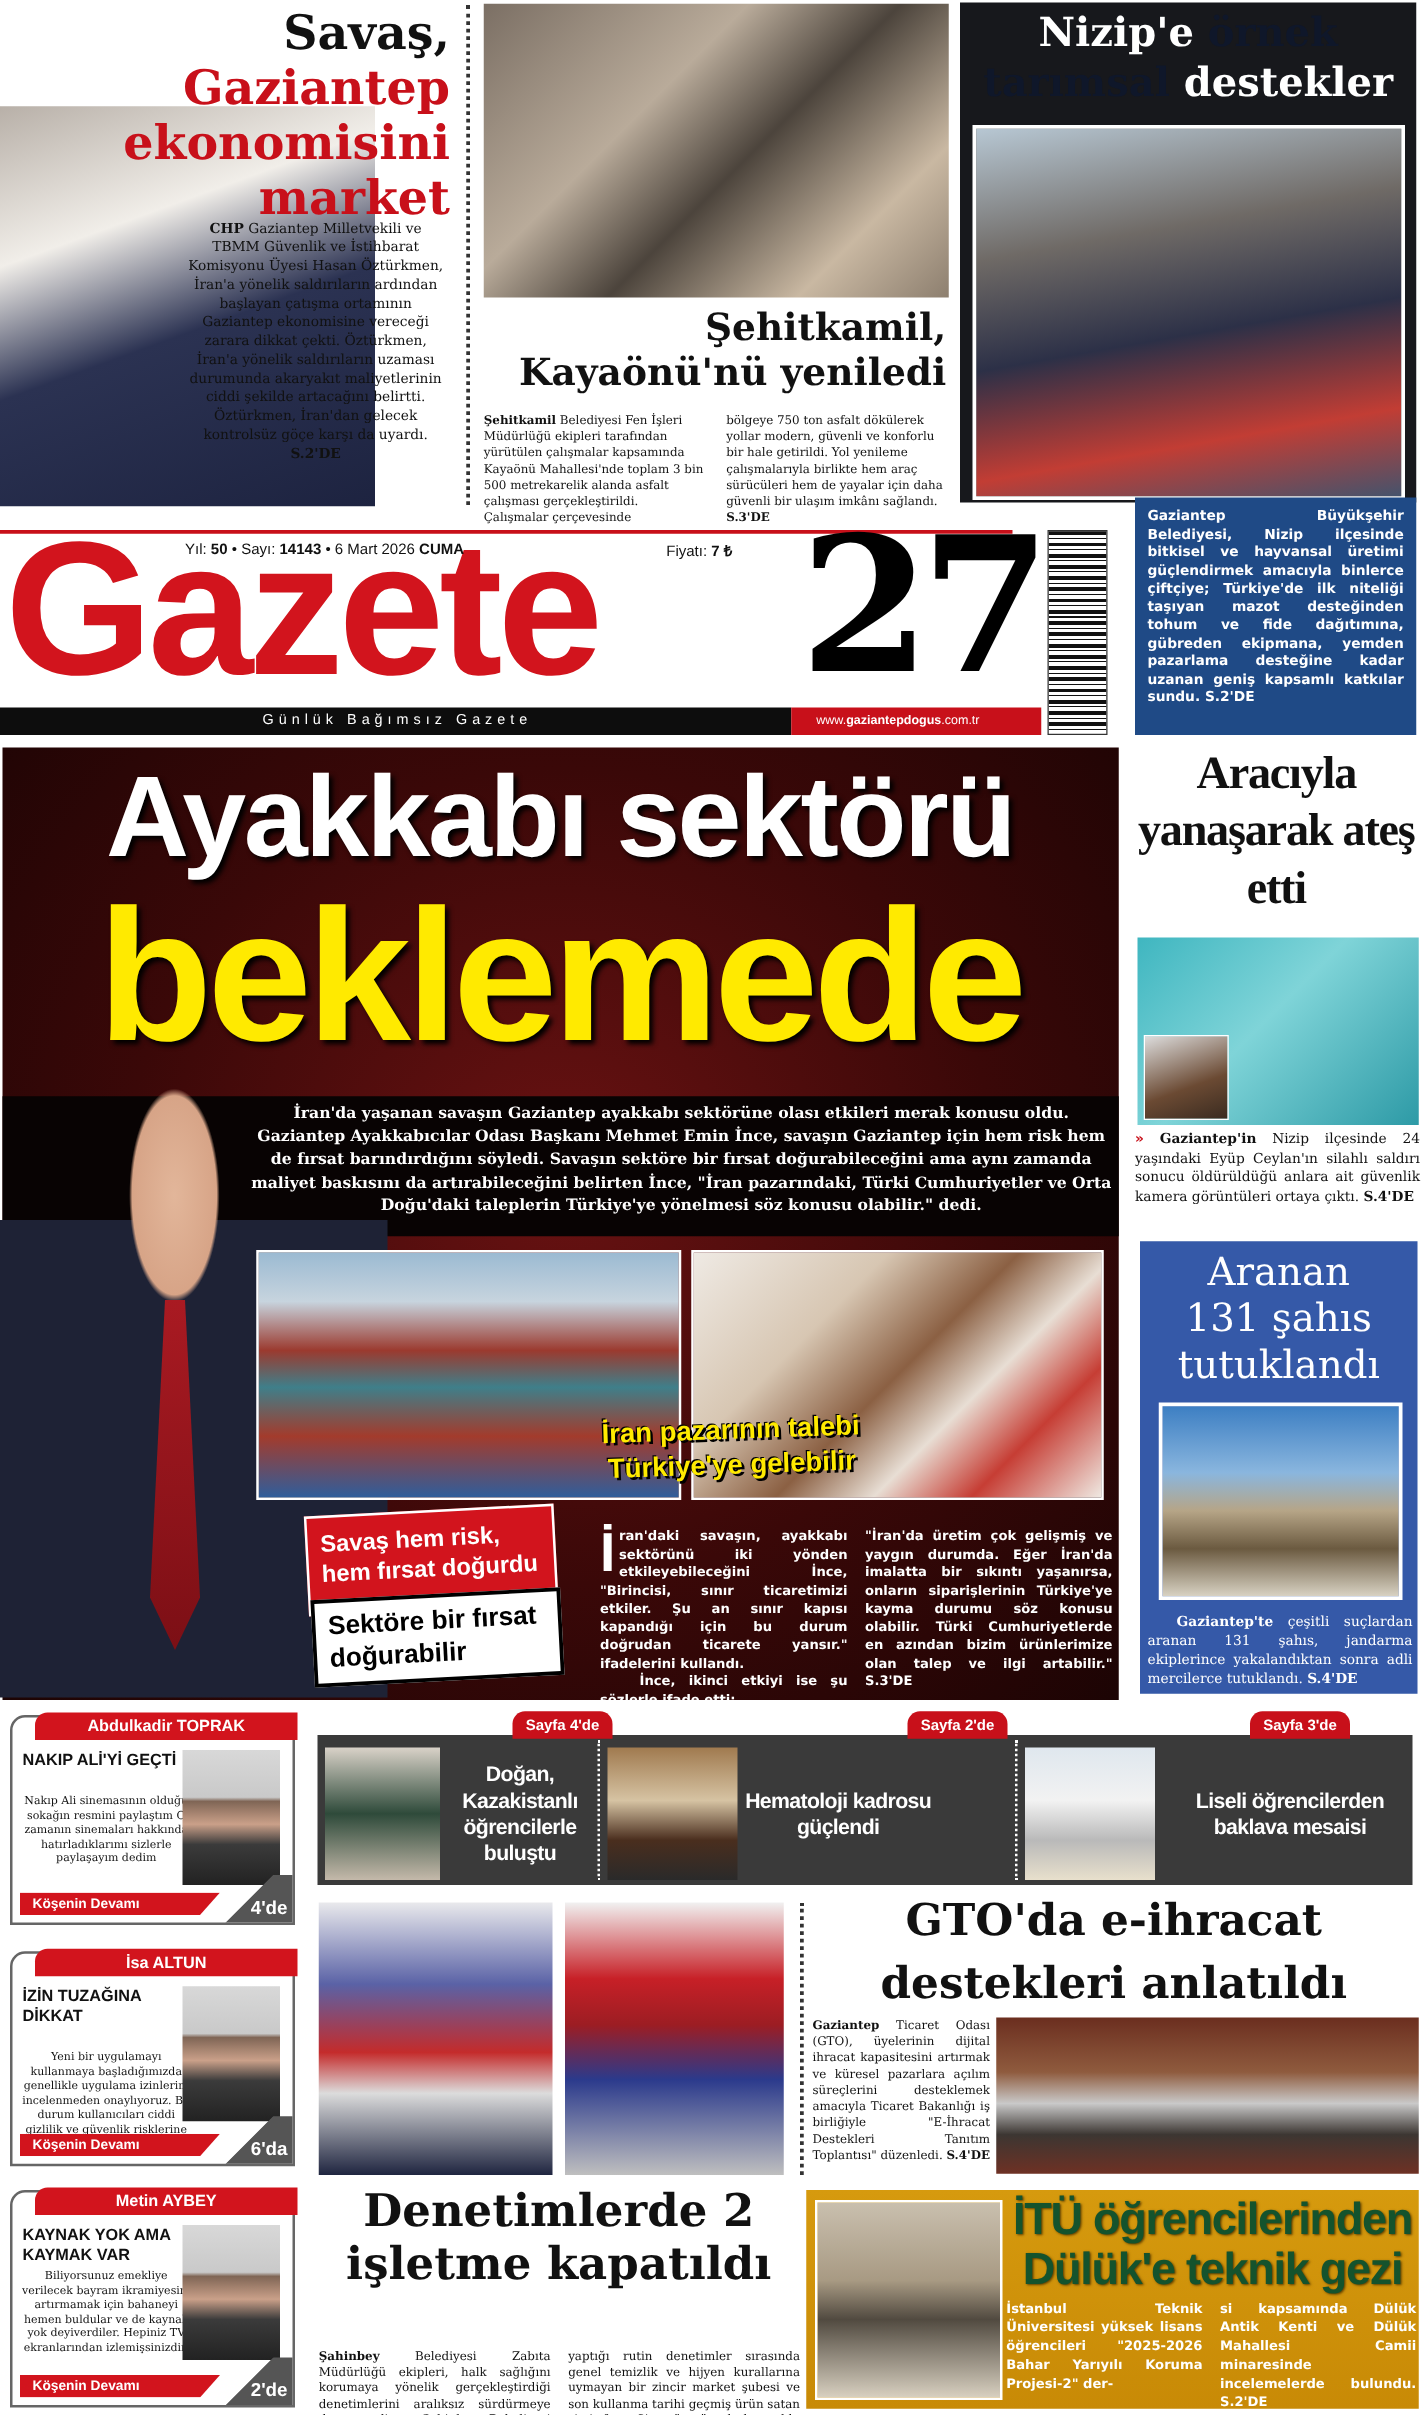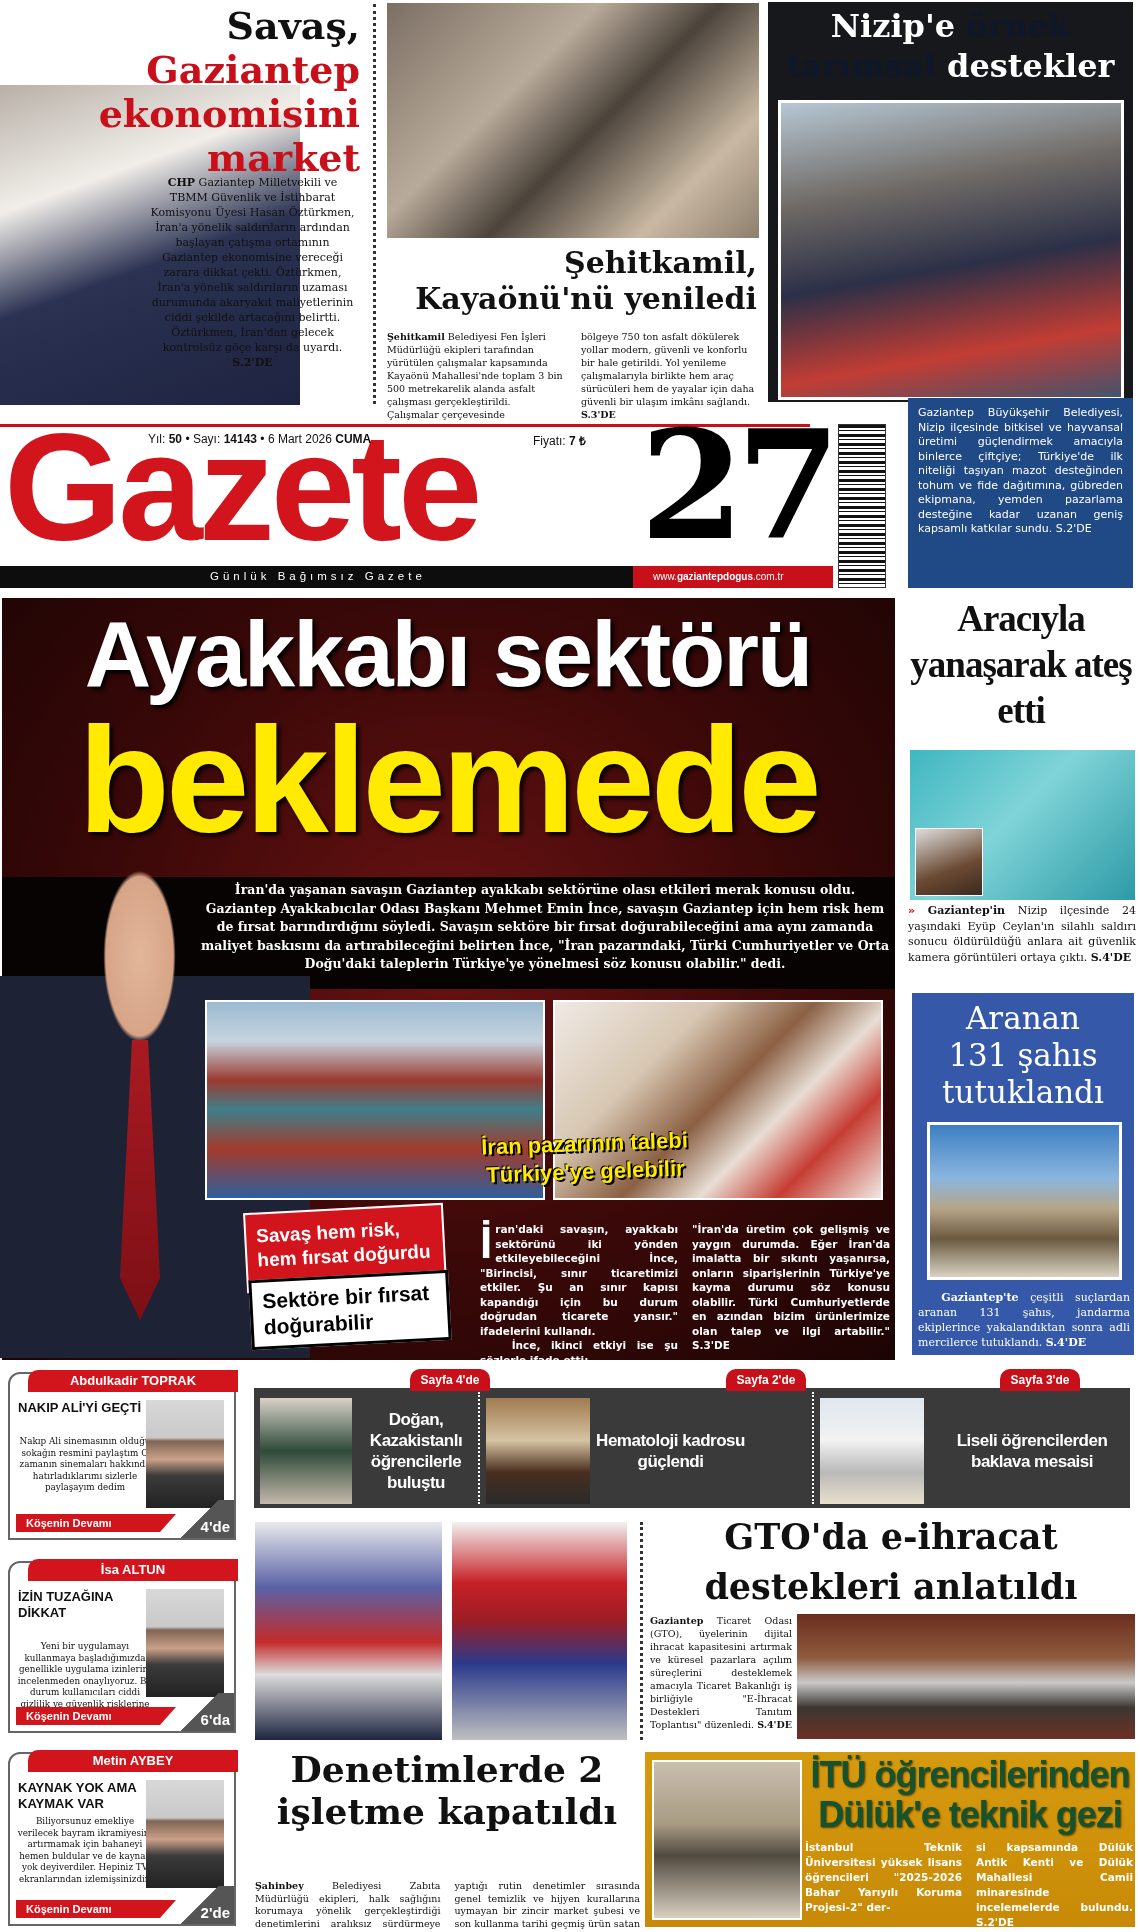--- a/index.html
+++ b/index.html
@@ -23,21 +23,21 @@
   #s2-title { left: 385px; top: 245px; width: 372px; text-align: right; font-size: 30px; line-height: 36px; }
   #s2-text { left: 387px; top: 330px; width: 372px; display: flex; gap: 16px; }
   #s2-text > div { flex: 1; font-size: 9.5px; line-height: 13px; }
 
   
   #s3-box { left: 768px; top: 2px; width: 365px; height: 400px; background: #17181c; }
   #s3-title { left: 768px; top: 6px; width: 365px; text-align: center; font-size: 32px; line-height: 40px; color: #fff; }
   #s3-title .yl { color: #0f172a; }
   #s3-photo { left: 778px; top: 100px; width: 346px; height: 300px; background: linear-gradient(170deg,#b7c7d3 0%,#6f6a66 30%,#2c3047 55%,#c23d34 80%,#45536c 100%); border: 3px solid #fff; }
   #s3-textbox { left: 908px; top: 398px; width: 225px; height: 190px; background: #1f4a86; padding: 8px 10px; }
-  #s3-text { color: #fff; font-family: "DejaVu Sans", sans-serif; font-weight: normal; font-size: 11px; line-height: 14.5px; text-align: justify; }
+  #s3-text { color: #fff; font-family: "DejaVu Sans", sans-serif; font-weight: bold; font-size: 11px; line-height: 14.5px; text-align: justify; }
 
   
   #mast { left: 0; top: 410px; width: 900px; height: 182px; }
   #mast-redline { left: 0; top: 14px; width: 810px; height: 3px; background: #c8101a; }
   #mast-gazete { left: 4px; top: 2px; font-family: "Liberation Sans", sans-serif; font-weight: bold; color: #d2141d; font-size: 152px; line-height: 150px; letter-spacing: -4px; }
   #mast-27 { left: 640px; top: 0px; font-family: "DejaVu Serif", serif; font-weight: bold; color: #000; font-size: 150px; line-height: 150px; letter-spacing: -8px; }
   #mast-meta { left: 148px; top: 22px; font-family: "Liberation Sans", sans-serif; font-size: 12px; color: #111; }
   #mast-price { left: 533px; top: 22px; font-family: "Liberation Sans", sans-serif; font-size: 12px; }
   #mast-bar { left: 0; top: 156px; width: 633px; height: 22px; background: #0d0d0d; color: #fff; font-family: "Liberation Sans", sans-serif; font-size: 11.5px; letter-spacing: 4px; padding: 4px 0 0 210px; }
   #mast-webbar { left: 633px; top: 156px; width: 200px; height: 22px; background: #c8101a; color: #fff; font-family: "Liberation Sans", sans-serif; font-size: 10px; padding: 5px 0 0 20px; }

